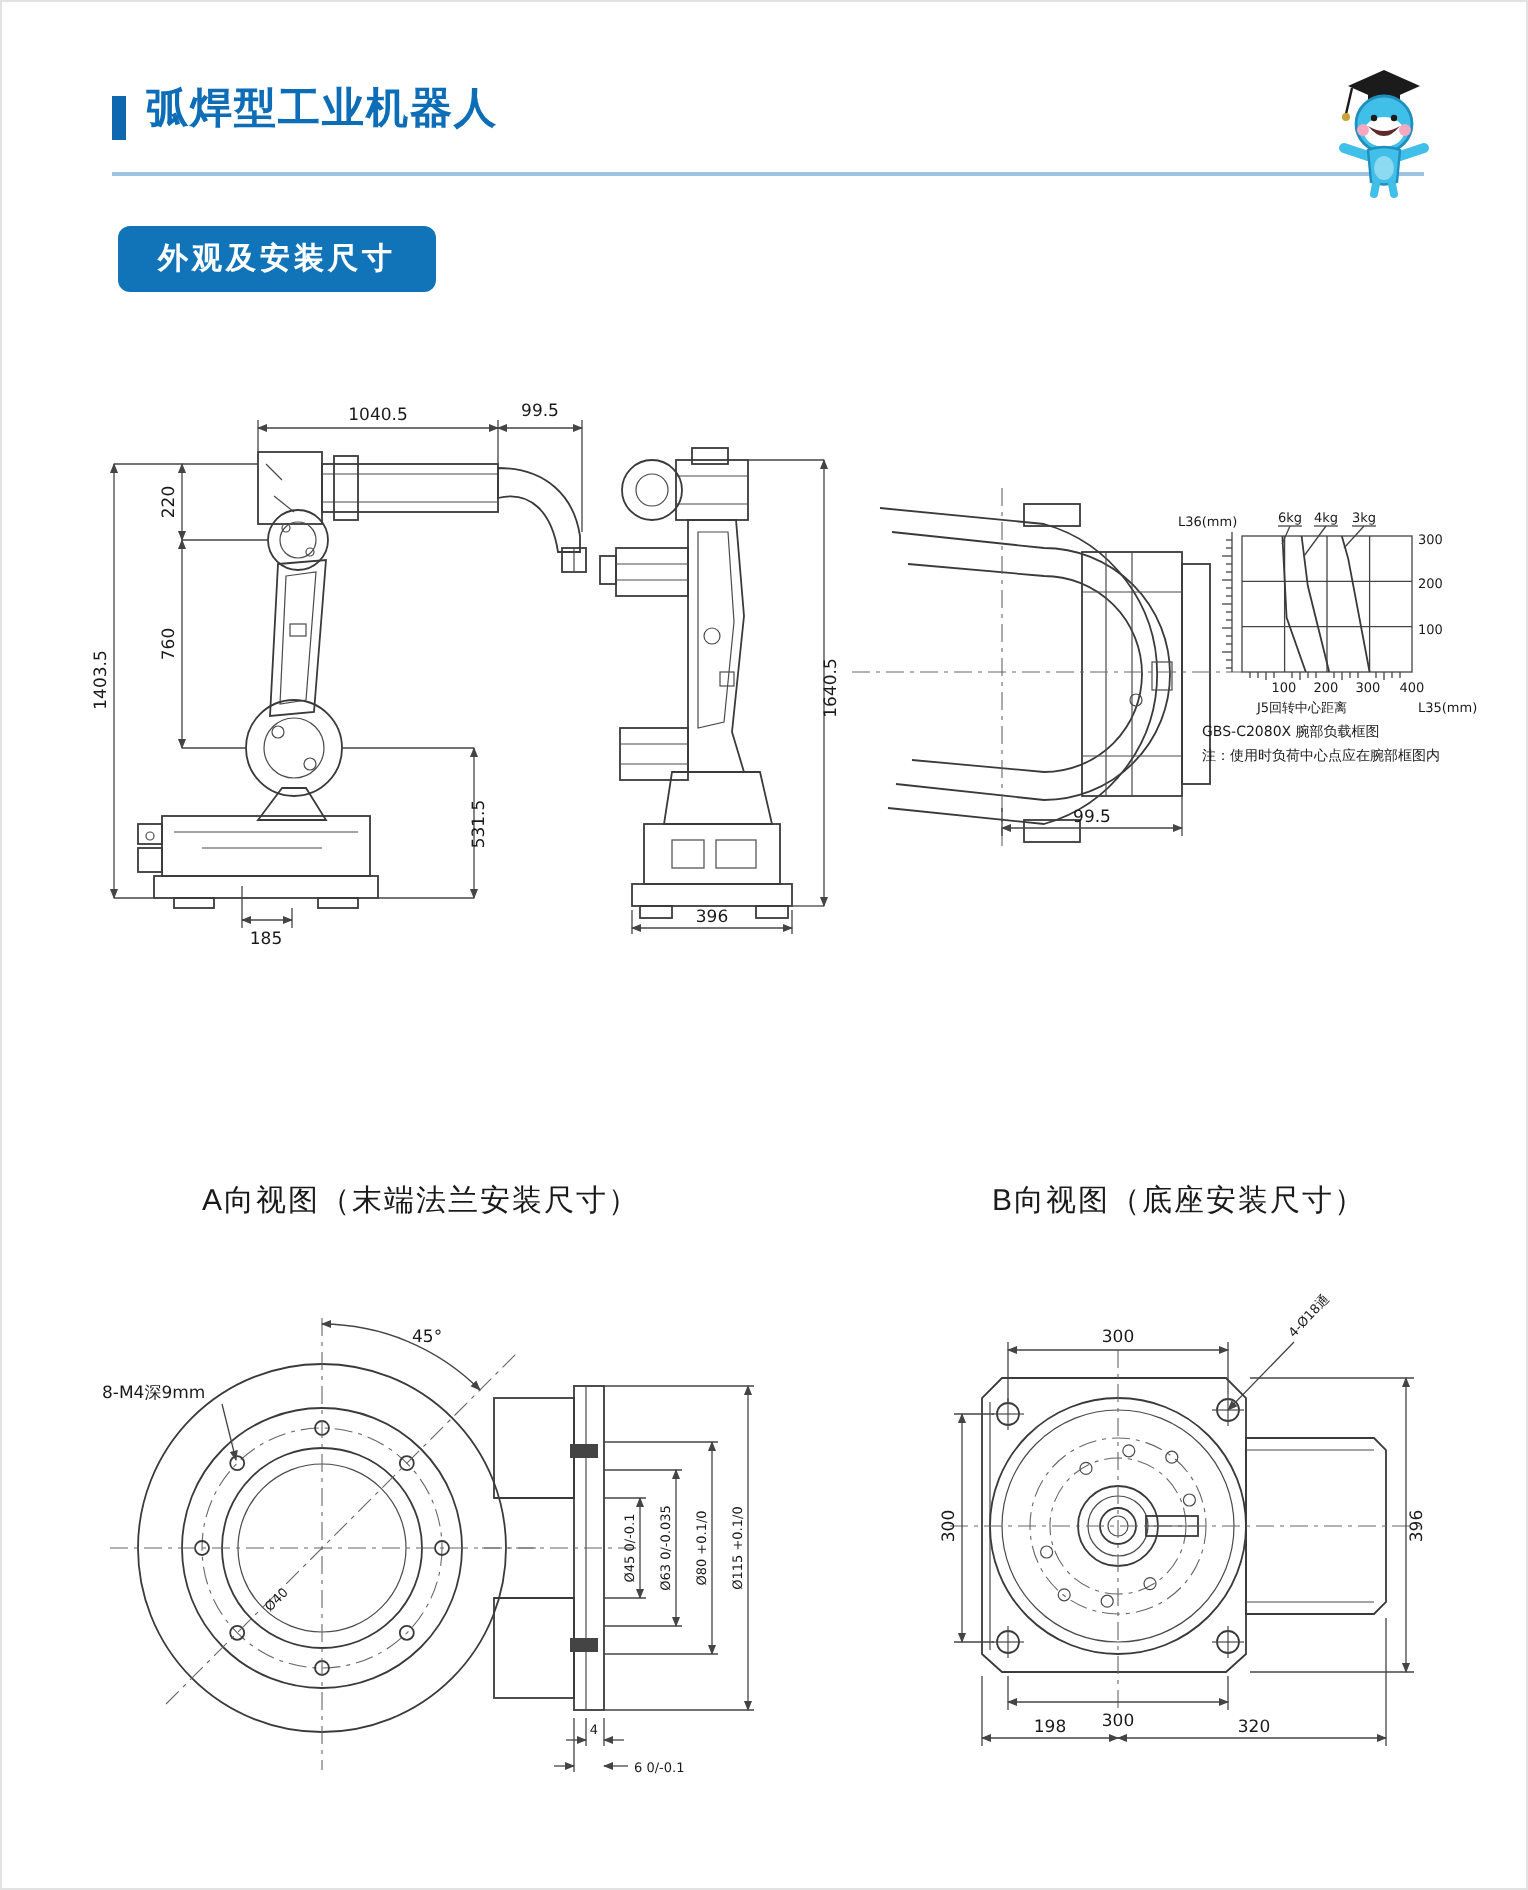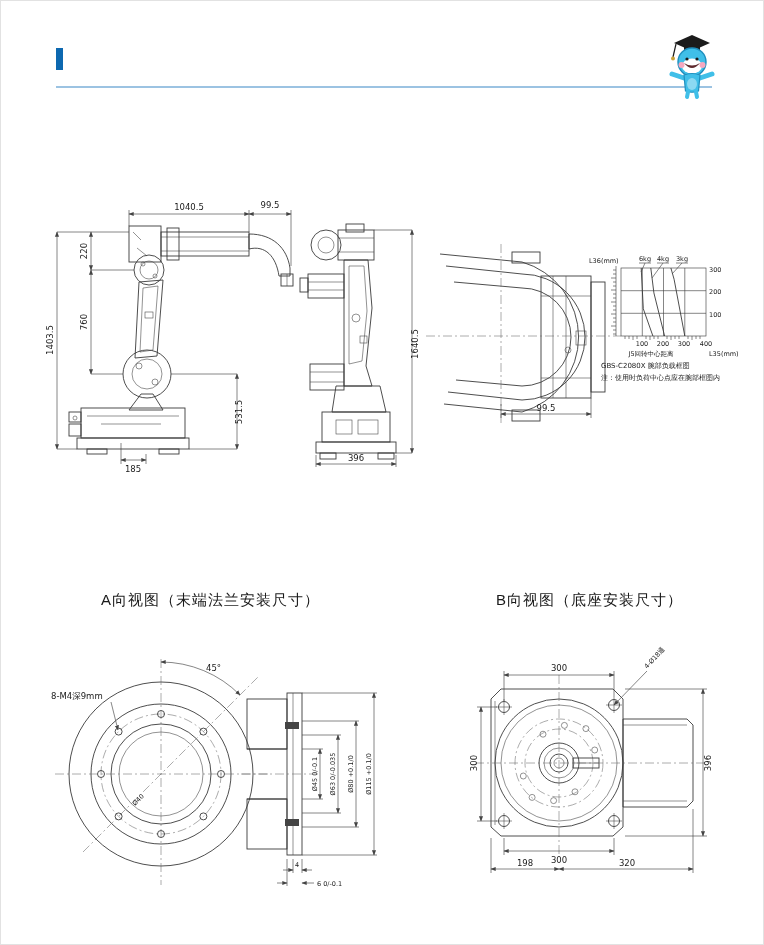--- a/index.html
+++ b/index.html
@@ -18,21 +18,23 @@
   .dt{font-family:"DejaVu Sans",sans-serif;font-size:8.5px;fill:#1a1a1a;}
   .dts{font-family:"DejaVu Sans",sans-serif;font-size:6.5px;fill:#1a1a1a;}
   .cap{font-family:"DejaVu Sans",sans-serif;font-size:7px;fill:#1a1a1a;}
 </style>
 </head>
 <body>
 
 <div id="page">
 
   <div class="abs" id="title-bar"></div>
+  <div class="abs" id="page-title">弧焊型工业机器人</div>
   <div class="abs" id="header-divider"></div>
+  <div class="abs" id="section-badge">外观及安装尺寸</div>
 
   <svg class="abs" style="left:650px;top:26px" width="66" height="72" viewBox="0 0 66 72">
     <g>
       <line x1="25" y1="17" x2="22" y2="30" stroke="#1b1b1b" stroke-width="1.2"></line>
       <circle cx="22" cy="31.5" r="2" fill="#caa23a"></circle>
       <path d="M23,16 L41,8 L59,16 L41,24 Z" fill="#1b1b1b"></path>
       <rect x="33" y="18" width="16" height="7" rx="1.5" fill="#1b1b1b"></rect>
       <circle cx="41" cy="35" r="14" fill="#40bfe8" stroke="#1f8fbe" stroke-width="1.4"></circle>
       <ellipse cx="41" cy="39" rx="10" ry="7.5" fill="#ffffff"></ellipse>
       <circle cx="36" cy="32" r="1.6" fill="#1b1b1b"></circle>

